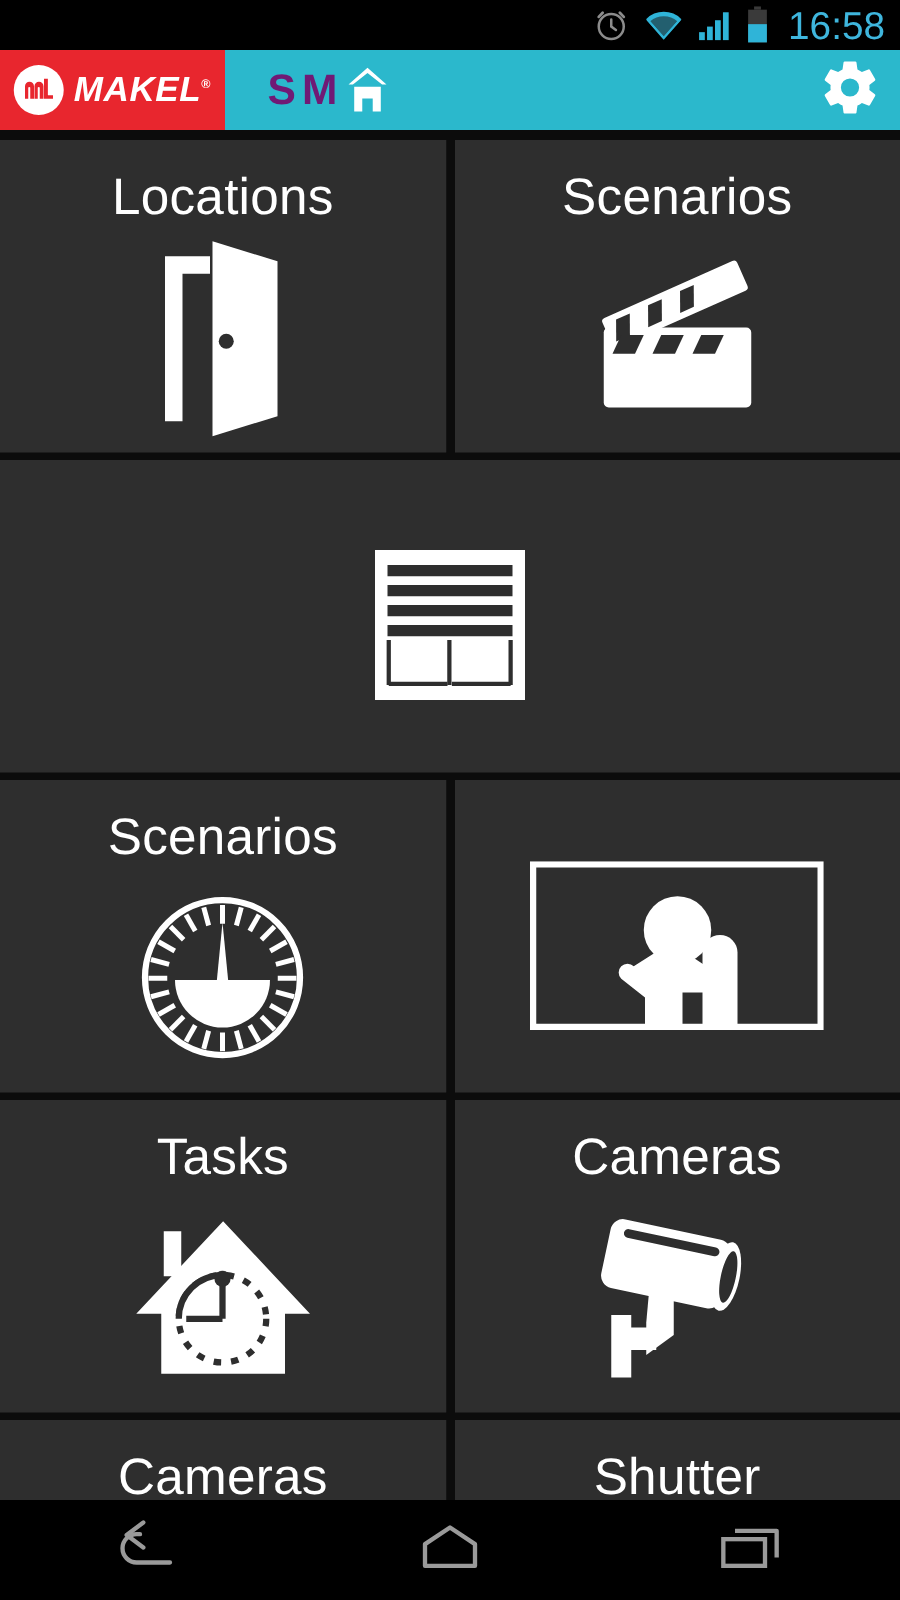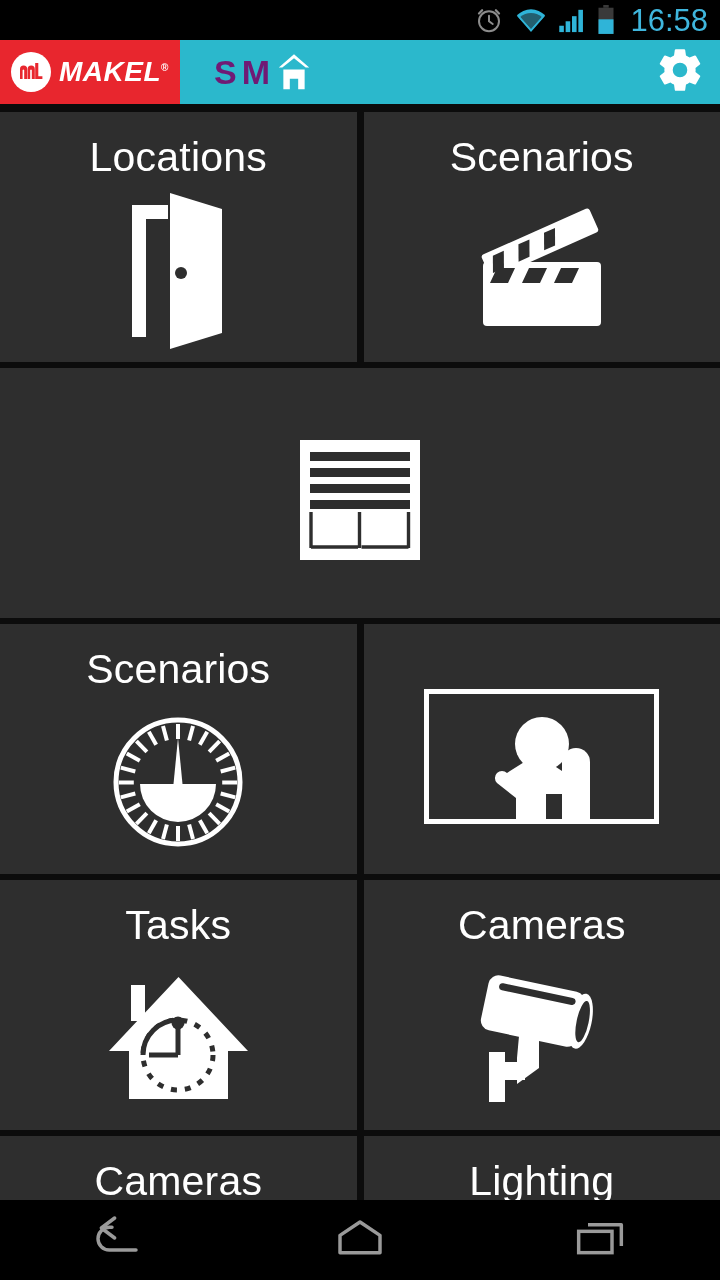--- a/index.html
+++ b/index.html
@@ -302,21 +302,21 @@
           </svg>
         </div>
       </div>
     </div>
 
     <div class="grid-row">
       <div class="tile">
         <div class="tile-label">Cameras</div>
       </div>
       <div class="tile">
-        <div class="tile-label">Lighting</div>
+        <div class="tile-label">Shutter</div>
       </div>
     </div>
 
   </div>
 
   <div class="navbar">
     <div class="nav-btn">
       <span>
         <svg width="64" height="48" viewBox="0 0 48 36">
           <path d="M36 27 H16 a8.5 8.5 0 0 1 0 -17 h2" fill="none" stroke="#9a9a9a" stroke-width="2.6" stroke-linecap="round"></path>

